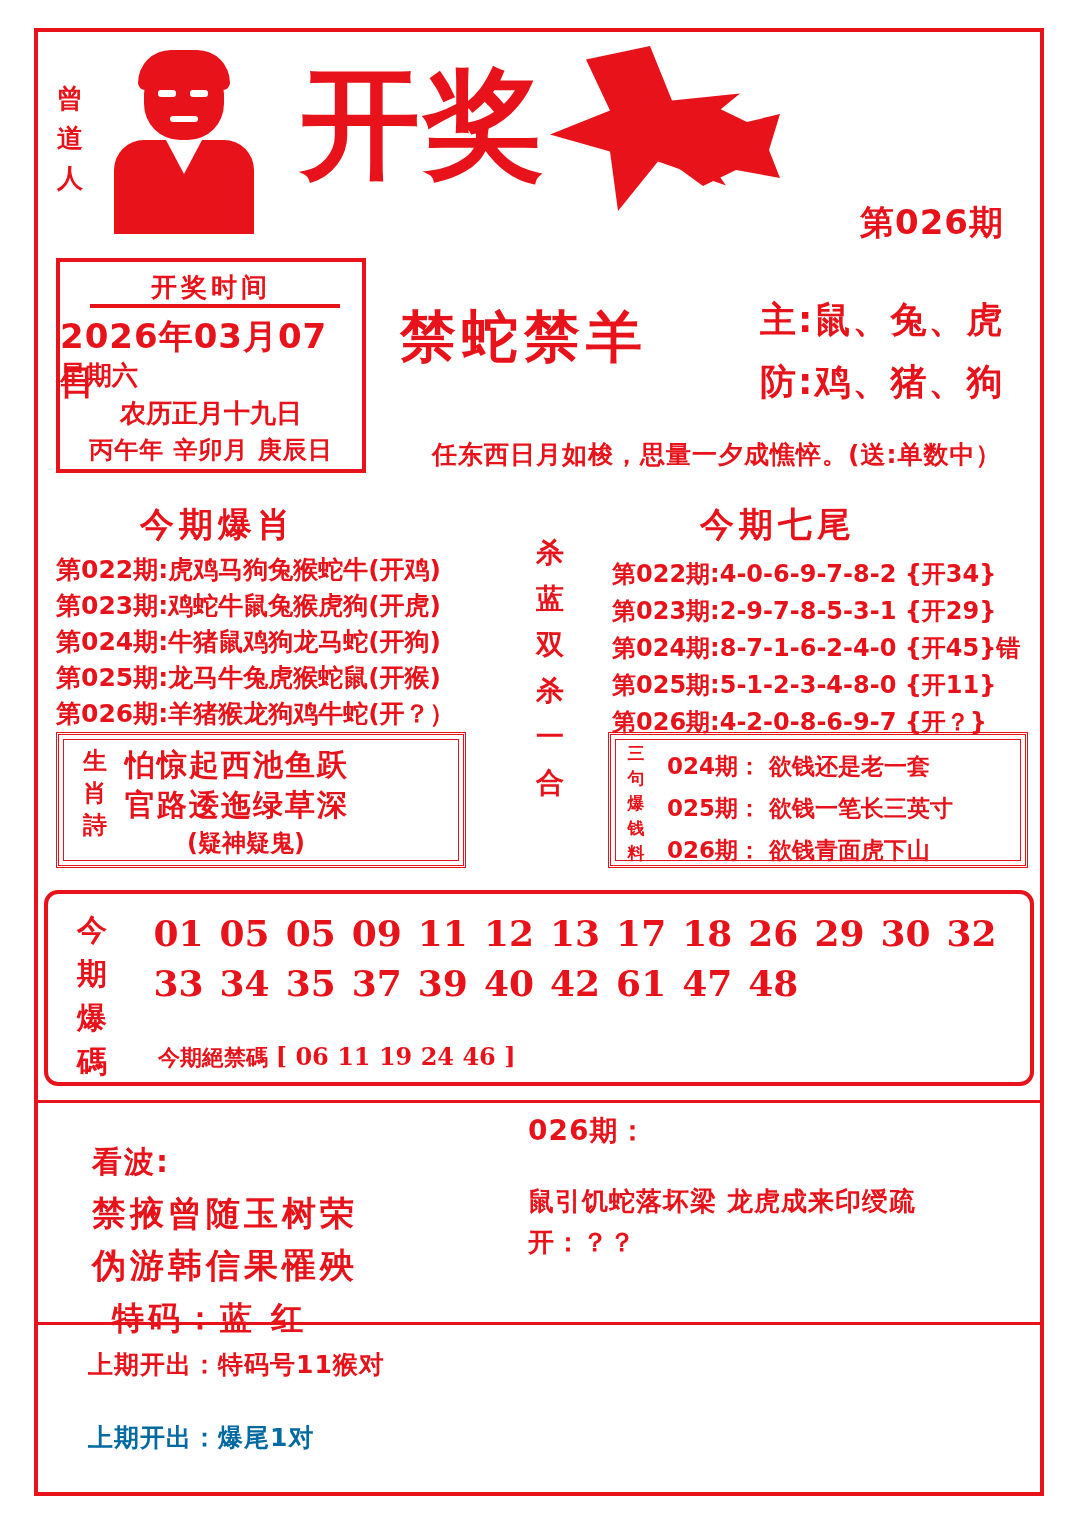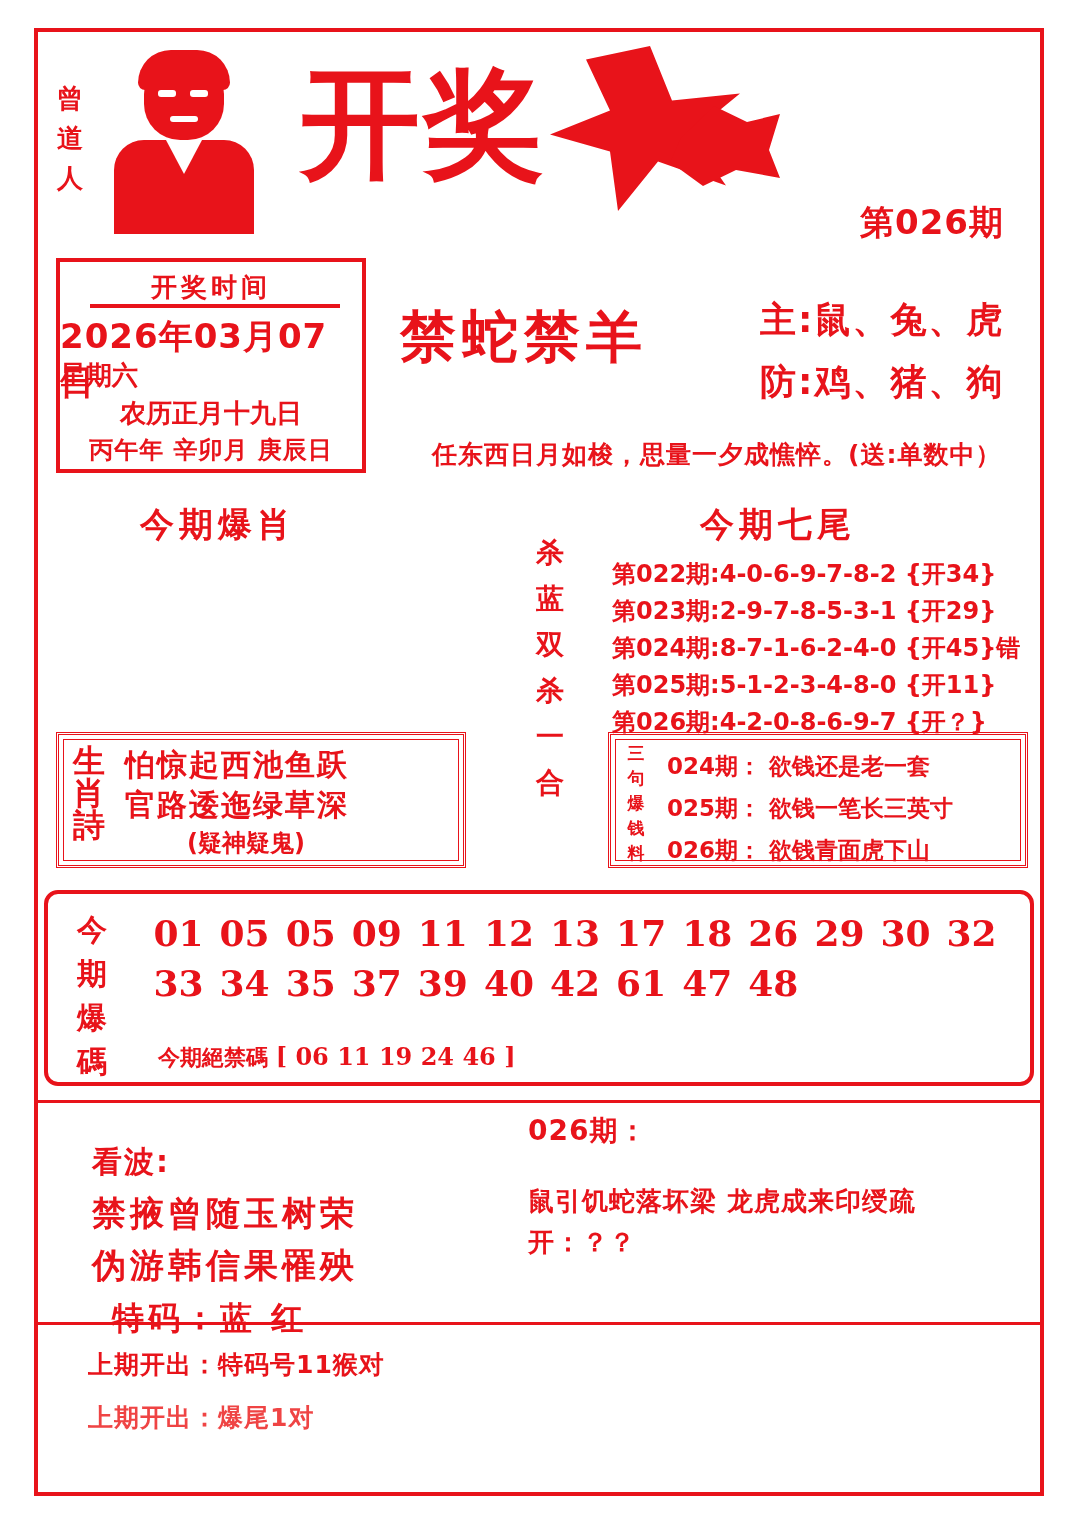--- a/index.html
+++ b/index.html
@@ -159,21 +159,21 @@
   
   .poem-box{
     position:absolute;left:56px;top:732px;width:410px;height:136px;
     border:3px double #e8131a;box-sizing:border-box;
   }
   .poem-box .inner{
     position:absolute;left:4px;top:4px;right:4px;bottom:4px;border:1px solid #e8131a;
   }
   .poem-box .label{
     position:absolute;left:14px;top:10px;width:34px;
-    font-size:32px;font-weight:bold;line-height:32px;text-align:left;color:#e8131a;
+    font-size:24px;font-weight:bold;line-height:32px;text-align:right;color:#e8131a;
   }
   .poem-box .l1{
     position:absolute;left:66px;top:10px;font-size:30px;font-weight:bold;color:#e8131a;letter-spacing:2px;
   }
   .poem-box .l2{
     position:absolute;left:66px;top:50px;font-size:30px;font-weight:bold;color:#e8131a;letter-spacing:2px;
   }
   .poem-box .l3{
     position:absolute;left:128px;top:92px;font-size:24px;font-weight:bold;color:#e8131a;
   }
@@ -248,21 +248,21 @@
   .right-bottom .text2{
     font-size:26px;font-weight:bold;color:#e8131a;margin-top:6px;letter-spacing:1px;
   }
   .sep2{
     position:absolute;left:38px;top:1322px;width:1002px;height:3px;background:#e8131a;
   }
   .footer{
     position:absolute;left:88px;top:1348px;
   }
   .footer .f1{font-size:25px;font-weight:bold;color:#e8131a;letter-spacing:1px;}
-  .footer .f2{font-size:25px;font-weight:bold;color:#ef4444;letter-spacing:1px;margin-top:20px;}
+  .footer .f2{font-size:25px;font-weight:bold;color:#0369a1;letter-spacing:1px;margin-top:40px;}
 </style>
 </head>
 <body>
 
 <div class="page">
 
   <div class="outer-border"></div>
 
   <div class="portrait">
     <div class="vtext">曾道人</div>
@@ -297,20 +297,27 @@
     <div class="lunar">农历正月十九日</div>
     <div class="ganzhi">丙午年 辛卯月 庚辰日</div>
   </div>
 
   <div class="ban-title">禁蛇禁羊</div>
   <div class="zhu-line">主:鼠、兔、虎</div>
   <div class="fang-line">防:鸡、猪、狗</div>
   <div class="poem-line">任东西日月如梭，思量一夕成憔悴。(送:单数中）</div>
 
   <div class="sec-title left-title">今期爆肖</div>
+  <div class="left-list">
+    <div class="row">第022期:虎鸡马狗兔猴蛇牛(开鸡)</div>
+    <div class="row">第023期:鸡蛇牛鼠兔猴虎狗(开虎)</div>
+    <div class="row">第024期:牛猪鼠鸡狗龙马蛇(开狗)</div>
+    <div class="row">第025期:龙马牛兔虎猴蛇鼠(开猴)</div>
+    <div class="row">第026期:羊猪猴龙狗鸡牛蛇(开？）</div>
+  </div>
 
   <div class="vmid">杀蓝双杀一合</div>
 
   <div class="sec-title right-title">今期七尾</div>
   <div class="right-list">
     <div class="row">第022期:4-0-6-9-7-8-2 {开34}</div>
     <div class="row">第023期:2-9-7-8-5-3-1 {开29}</div>
     <div class="row">第024期:8-7-1-6-2-4-0 {开45}错</div>
     <div class="row">第025期:5-1-2-3-4-8-0 {开11}</div>
     <div class="row">第026期:4-2-0-8-6-9-7 {开？}</div>

